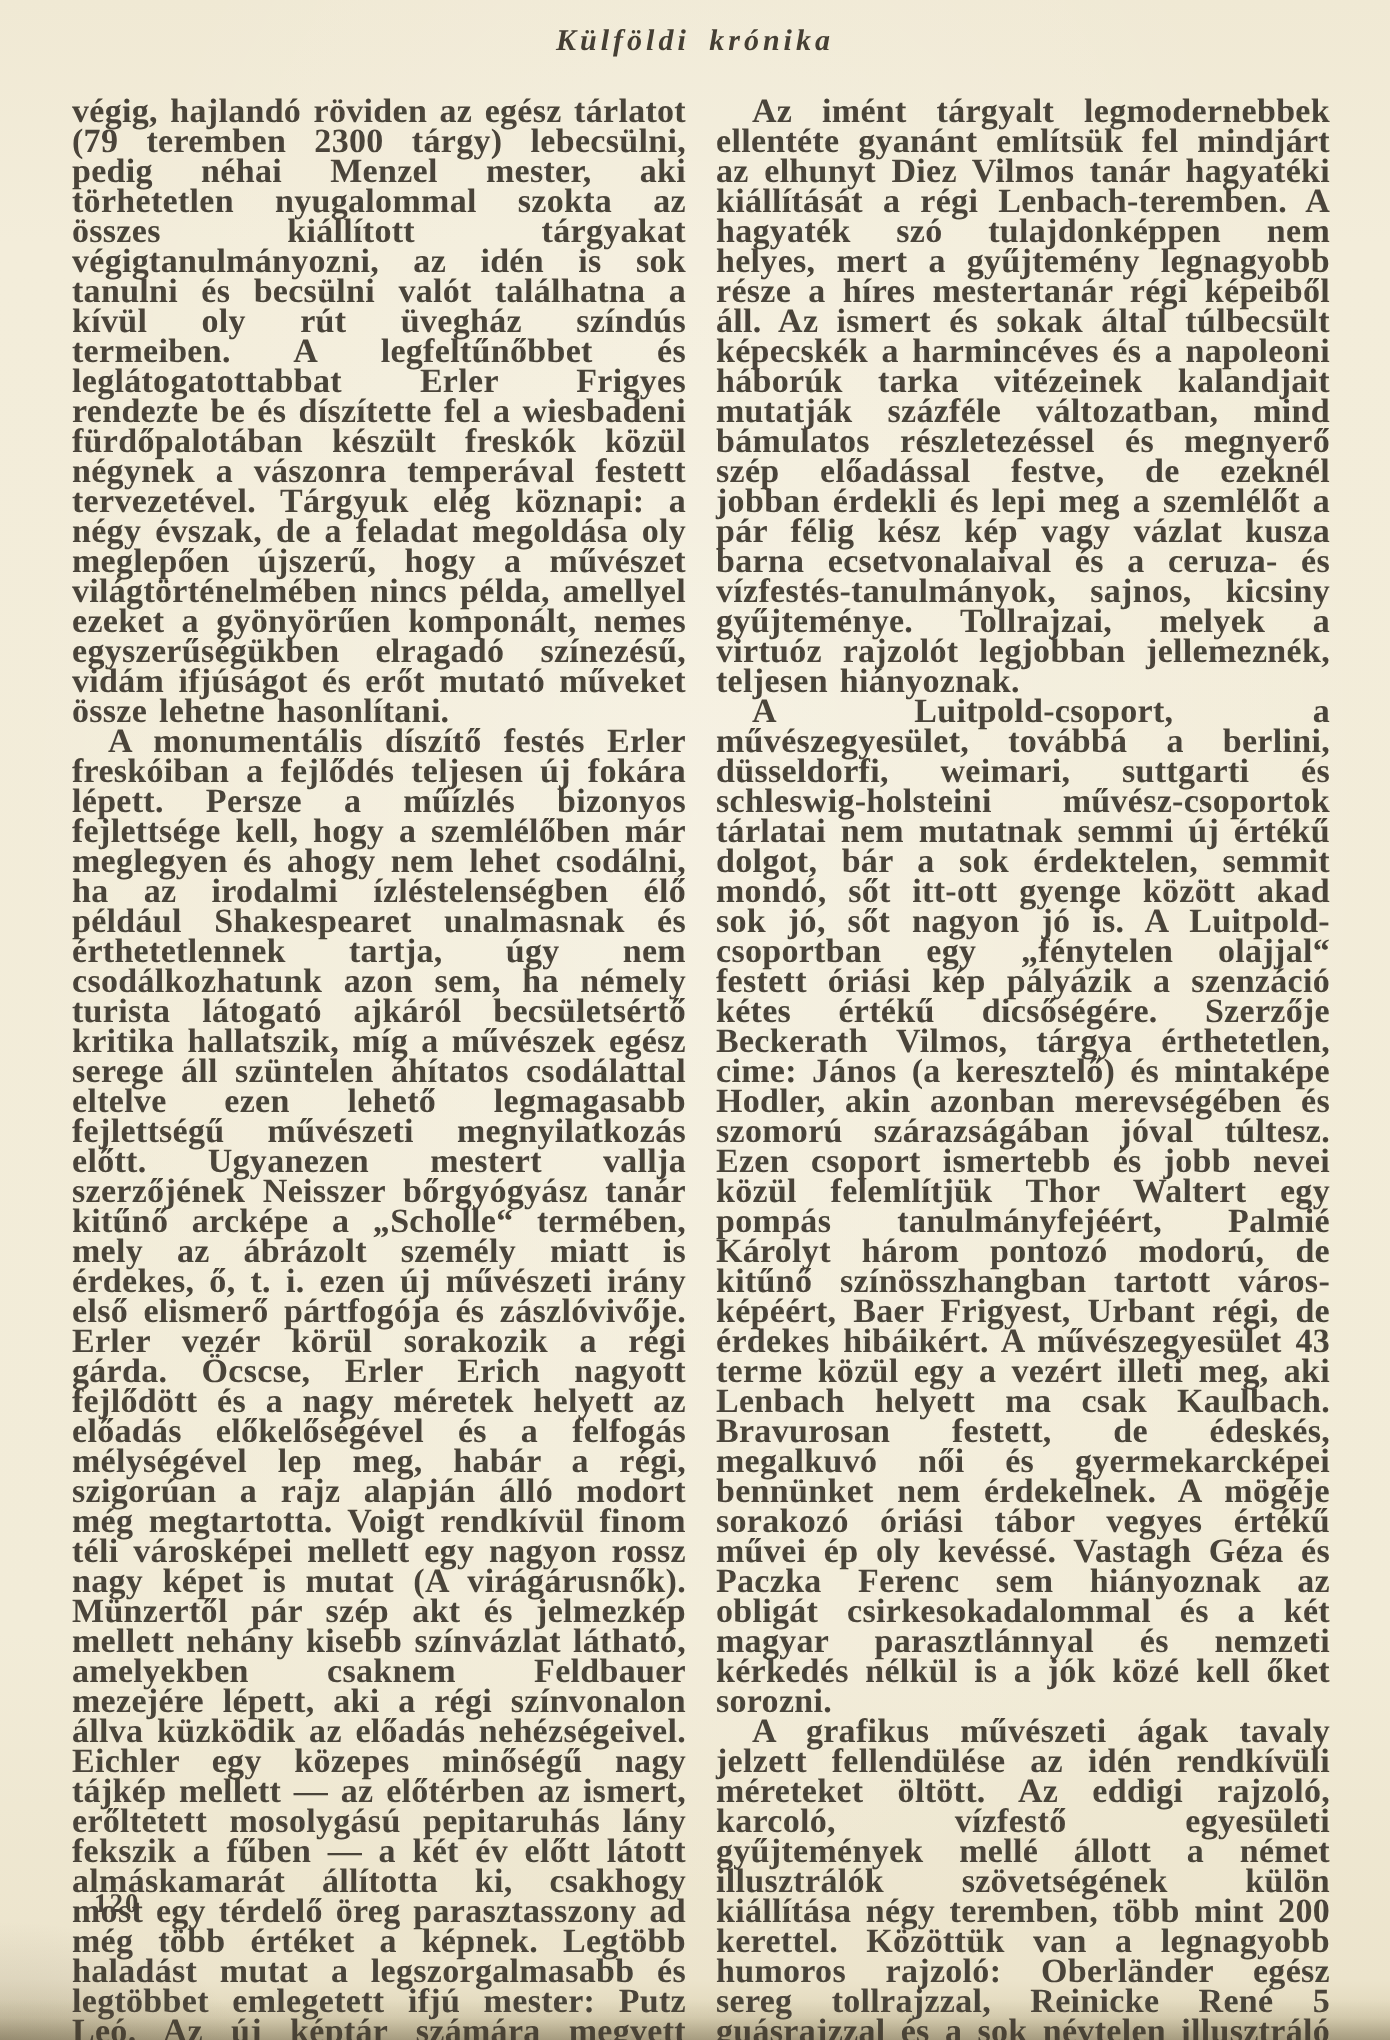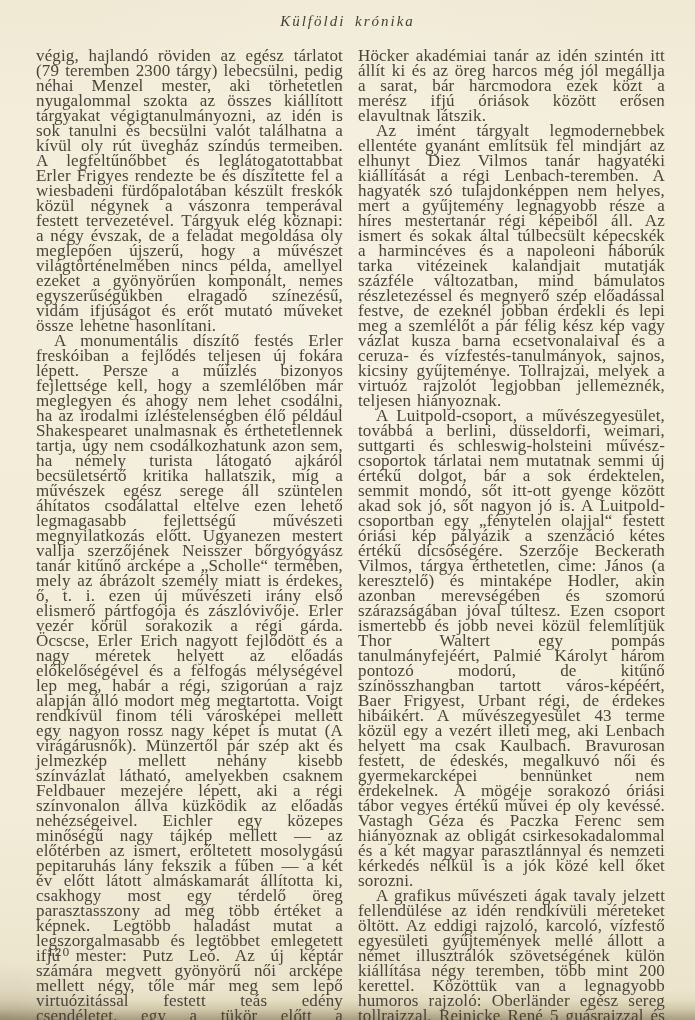--- a/index.html
+++ b/index.html
@@ -11,20 +11,21 @@
     position: relative;
     width: 695px;
     height: 1020px;
     margin: 0 auto;
     overflow: hidden;
     background:
       radial-gradient(ellipse at 50% 40%, rgba(255,255,255,0.25), rgba(255,255,255,0) 70%),
       linear-gradient(to bottom, #f0e9d4 0%, #f3edda 12%, #f2ecd8 80%, #ece4cc 97%, #d9cfae 100%);
     color: #4a443a;
     font-family: "Liberation Serif", "DejaVu Serif", serif;
+    font-weight: bold;
   }
   .bottom-shadow {
     position: absolute;
     left: 0; right: 0; bottom: 0;
     height: 20px;
     background: linear-gradient(to bottom, rgba(92,80,56,0) 0%, rgba(92,80,56,0.10) 45%, rgba(70,60,40,0.35) 100%);
     pointer-events: none;
   }
   .corner-shade {
     position: absolute;
@@ -82,21 +83,20 @@
   </div>
 
   <div class="columns">
 
     <div class="col">
       <p class="para no-indent">végig, hajlandó röviden az egész tárlatot (79 teremben 2300 tárgy) lebecsülni, pedig néhai Menzel mester, aki törhetetlen nyugalommal szokta az összes kiállított tárgyakat végigtanulmányozni, az idén is sok tanulni és becsülni valót találhatna a kívül oly rút üvegház színdús termeiben. A legfeltűnőbbet és leglátogatottabbat Erler Frigyes rendezte be és díszítette fel a wiesbadeni fürdőpalotában készült freskók közül négynek a vászonra temperával festett tervezetével. Tárgyuk elég köznapi: a négy évszak, de a feladat megoldása oly meglepően újszerű, hogy a művészet világtörténelmében nincs példa, amellyel ezeket a gyönyörűen komponált, nemes egyszerűségükben elragadó színezésű, vidám ifjúságot és erőt mutató műveket össze lehetne hasonlítani.</p>
       <p class="para indent">A monumentális díszítő festés Erler freskóiban a fejlődés teljesen új fokára lépett. Persze a műízlés bizonyos fejlettsége kell, hogy a szemlélőben már meglegyen és ahogy nem lehet csodálni, ha az irodalmi ízléstelenségben élő például Shakespearet unalmasnak és érthetetlennek tartja, úgy nem csodálkozhatunk azon sem, ha némely turista látogató ajkáról becsületsértő kritika hallatszik, míg a művészek egész serege áll szüntelen áhítatos csodálattal eltelve ezen lehető legmagasabb fejlettségű művészeti megnyilatkozás előtt. Ugyanezen mestert vallja szerzőjének Neisszer bőrgyógyász tanár kitűnő arcképe a „Scholle“ termében, mely az ábrázolt személy miatt is érdekes, ő, t. i. ezen új művészeti irány első elismerő pártfogója és zászlóvivője. Erler vezér körül sorakozik a régi gárda. Öcscse, Erler Erich nagyott fejlődött és a nagy méretek helyett az előadás előkelőségével és a felfogás mélységével lep meg, habár a régi, szigorúan a rajz alapján álló modort még megtartotta. Voigt rendkívül finom téli városképei mellett egy nagyon rossz nagy képet is mutat (A virágárusnők). Münzertől pár szép akt és jelmezkép mellett nehány kisebb színvázlat látható, amelyekben csaknem Feldbauer mezejére lépett, aki a régi színvonalon állva küzködik az előadás nehézségeivel. Eichler egy közepes minőségű nagy tájkép mellett — az előtérben az ismert, erőltetett mosolygású pepitaruhás lány fekszik a fűben — a két év előtt látott almáskamarát állította ki, csakhogy most egy térdelő öreg parasztasszony ad még több értéket a képnek. Legtöbb haladást mutat a legszorgalmasabb és legtöbbet emlegetett ifjú mester: Putz Leó. Az új képtár számára megvett gyönyörű női arcképe mellett négy, tőle már meg sem lepő virtuózitással festett teás edény csendéletet, egy a tükör előtt a szemlélőhöz háttal álló női testet és két, a szabadban ragyogó napfénytől áttört lombárnyékban heverő félaktot, illetőleg arcképtanulmányt látunk tőle, mindenütt tisztán a színfolt és a színösszhang alapján állva, úgy hogy a rajz néhol nagyon is a háttérbe szorul és hibákat mutat. A „Scholle“ csapat ifjainak hajdani tanítója,</p>
     </div>
 
     <div class="col">
-      <p class="para no-indent">Höcker akadémiai tanár az idén szintén itt állít ki és az öreg harcos még jól megállja a sarat, bár harcmodora ezek közt a merész ifjú óriások között erősen elavultnak látszik.</p>
       <p class="para indent">Az imént tárgyalt legmodernebbek ellentéte gyanánt említsük fel mindjárt az elhunyt Diez Vilmos tanár hagyatéki kiállítását a régi Lenbach-teremben. A hagyaték szó tulajdonképpen nem helyes, mert a gyűjtemény legnagyobb része a híres mestertanár régi képeiből áll. Az ismert és sokak által túlbecsült képecskék a harmincéves és a napoleoni háborúk tarka vitézeinek kalandjait mutatják százféle változatban, mind bámulatos részletezéssel és megnyerő szép előadással festve, de ezeknél jobban érdekli és lepi meg a szemlélőt a pár félig kész kép vagy vázlat kusza barna ecsetvonalaival és a ceruza- és vízfestés-tanulmányok, sajnos, kicsiny gyűjteménye. Tollrajzai, melyek a virtuóz rajzolót legjobban jellemeznék, teljesen hiányoznak.</p>
       <p class="para indent">A Luitpold-csoport, a művészegyesület, továbbá a berlini, düsseldorfi, weimari, suttgarti és schleswig-holsteini művész-csoportok tárlatai nem mutatnak semmi új értékű dolgot, bár a sok érdektelen, semmit mondó, sőt itt-ott gyenge között akad sok jó, sőt nagyon jó is. A Luitpold-csoportban egy „fénytelen olajjal“ festett óriási kép pályázik a szenzáció kétes értékű dicsőségére. Szerzője Beckerath Vilmos, tárgya érthetetlen, cime: János (a keresztelő) és mintaképe Hodler, akin azonban merevségében és szomorú szárazságában jóval túltesz. Ezen csoport ismertebb és jobb nevei közül felemlítjük Thor Waltert egy pompás tanulmányfejéért, Palmié Károlyt három pontozó modorú, de kitűnő színösszhangban tartott város-képéért, Baer Frigyest, Urbant régi, de érdekes hibáikért. A művészegyesület 43 terme közül egy a vezért illeti meg, aki Lenbach helyett ma csak Kaulbach. Bravurosan festett, de édeskés, megalkuvó női és gyermekarcképei bennünket nem érdekelnek. A mögéje sorakozó óriási tábor vegyes értékű művei ép oly kevéssé. Vastagh Géza és Paczka Ferenc sem hiányoznak az obligát csirkesokadalommal és a két magyar parasztlánnyal és nemzeti kérkedés nélkül is a jók közé kell őket sorozni.</p>
       <p class="para indent">A grafikus művészeti ágak tavaly jelzett fellendülése az idén rendkívüli méreteket öltött. Az eddigi rajzoló, karcoló, vízfestő egyesületi gyűjtemények mellé állott a német illusztrálók szövetségének külön kiállítása négy teremben, több mint 200 kerettel. Közöttük van a legnagyobb humoros rajzoló: Oberländer egész sereg tollrajzzal, Reinicke René 5 guásrajzzal és a sok névtelen illusztráló között csupán a „Fliegende“ gárdájából még tíz más, vegyes értékű művész. Ha a szövetség egy kissé szigorúbban bírált és válogatott volna, az bizonyára csak javára válik, de a sok csokoládéreklám és a gyermek-képeskönyvek számára készült színes és színtelen és tarka rajzok tömege az osztálykiállítás színvonalát erősen lesülyeszti.</p>
     </div>
 
   </div>
 
   <div class="page-number">120</div>
 
   <div class="corner-shade"></div>

